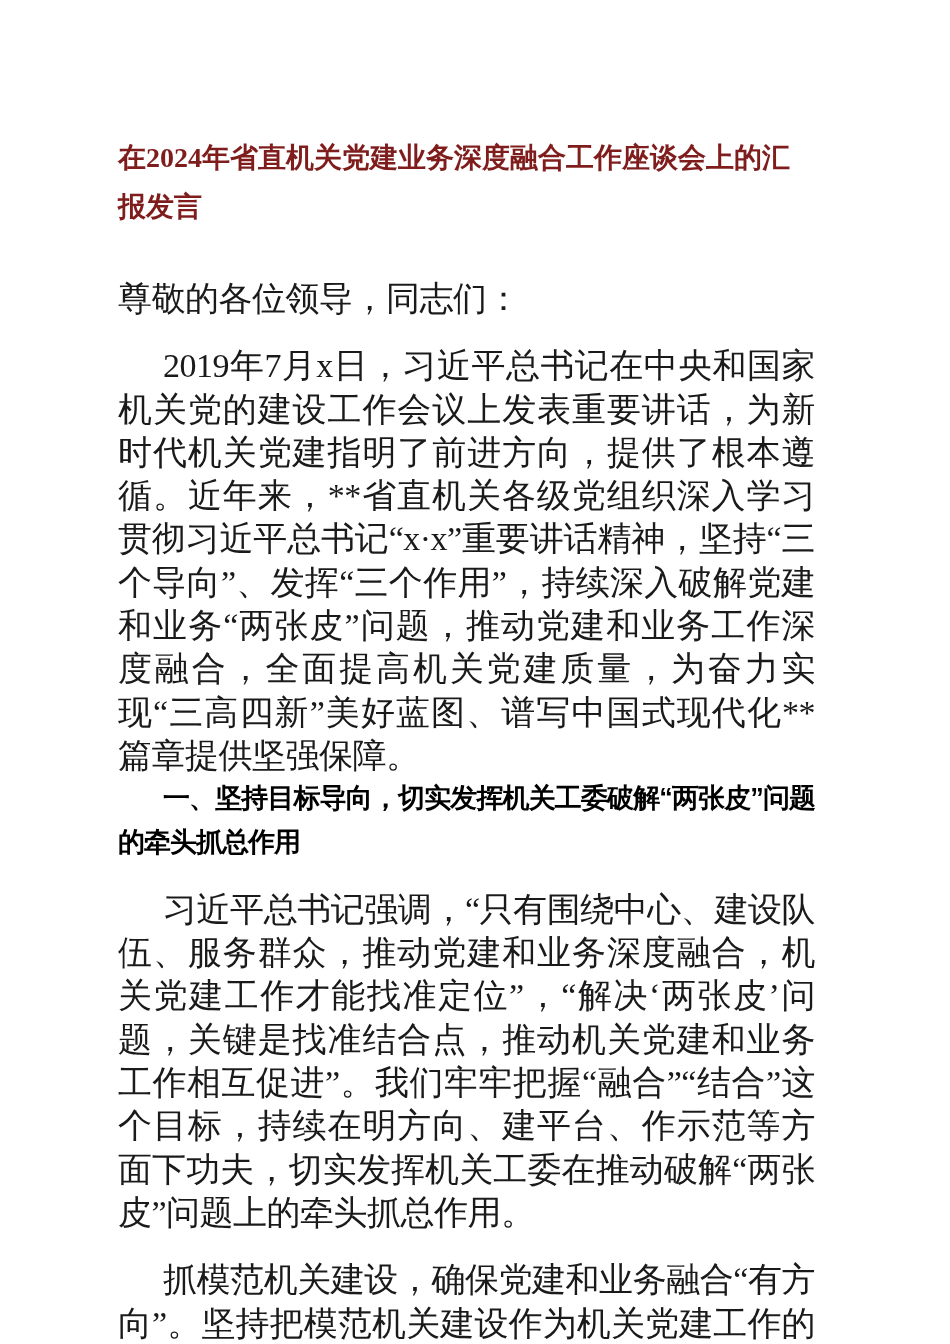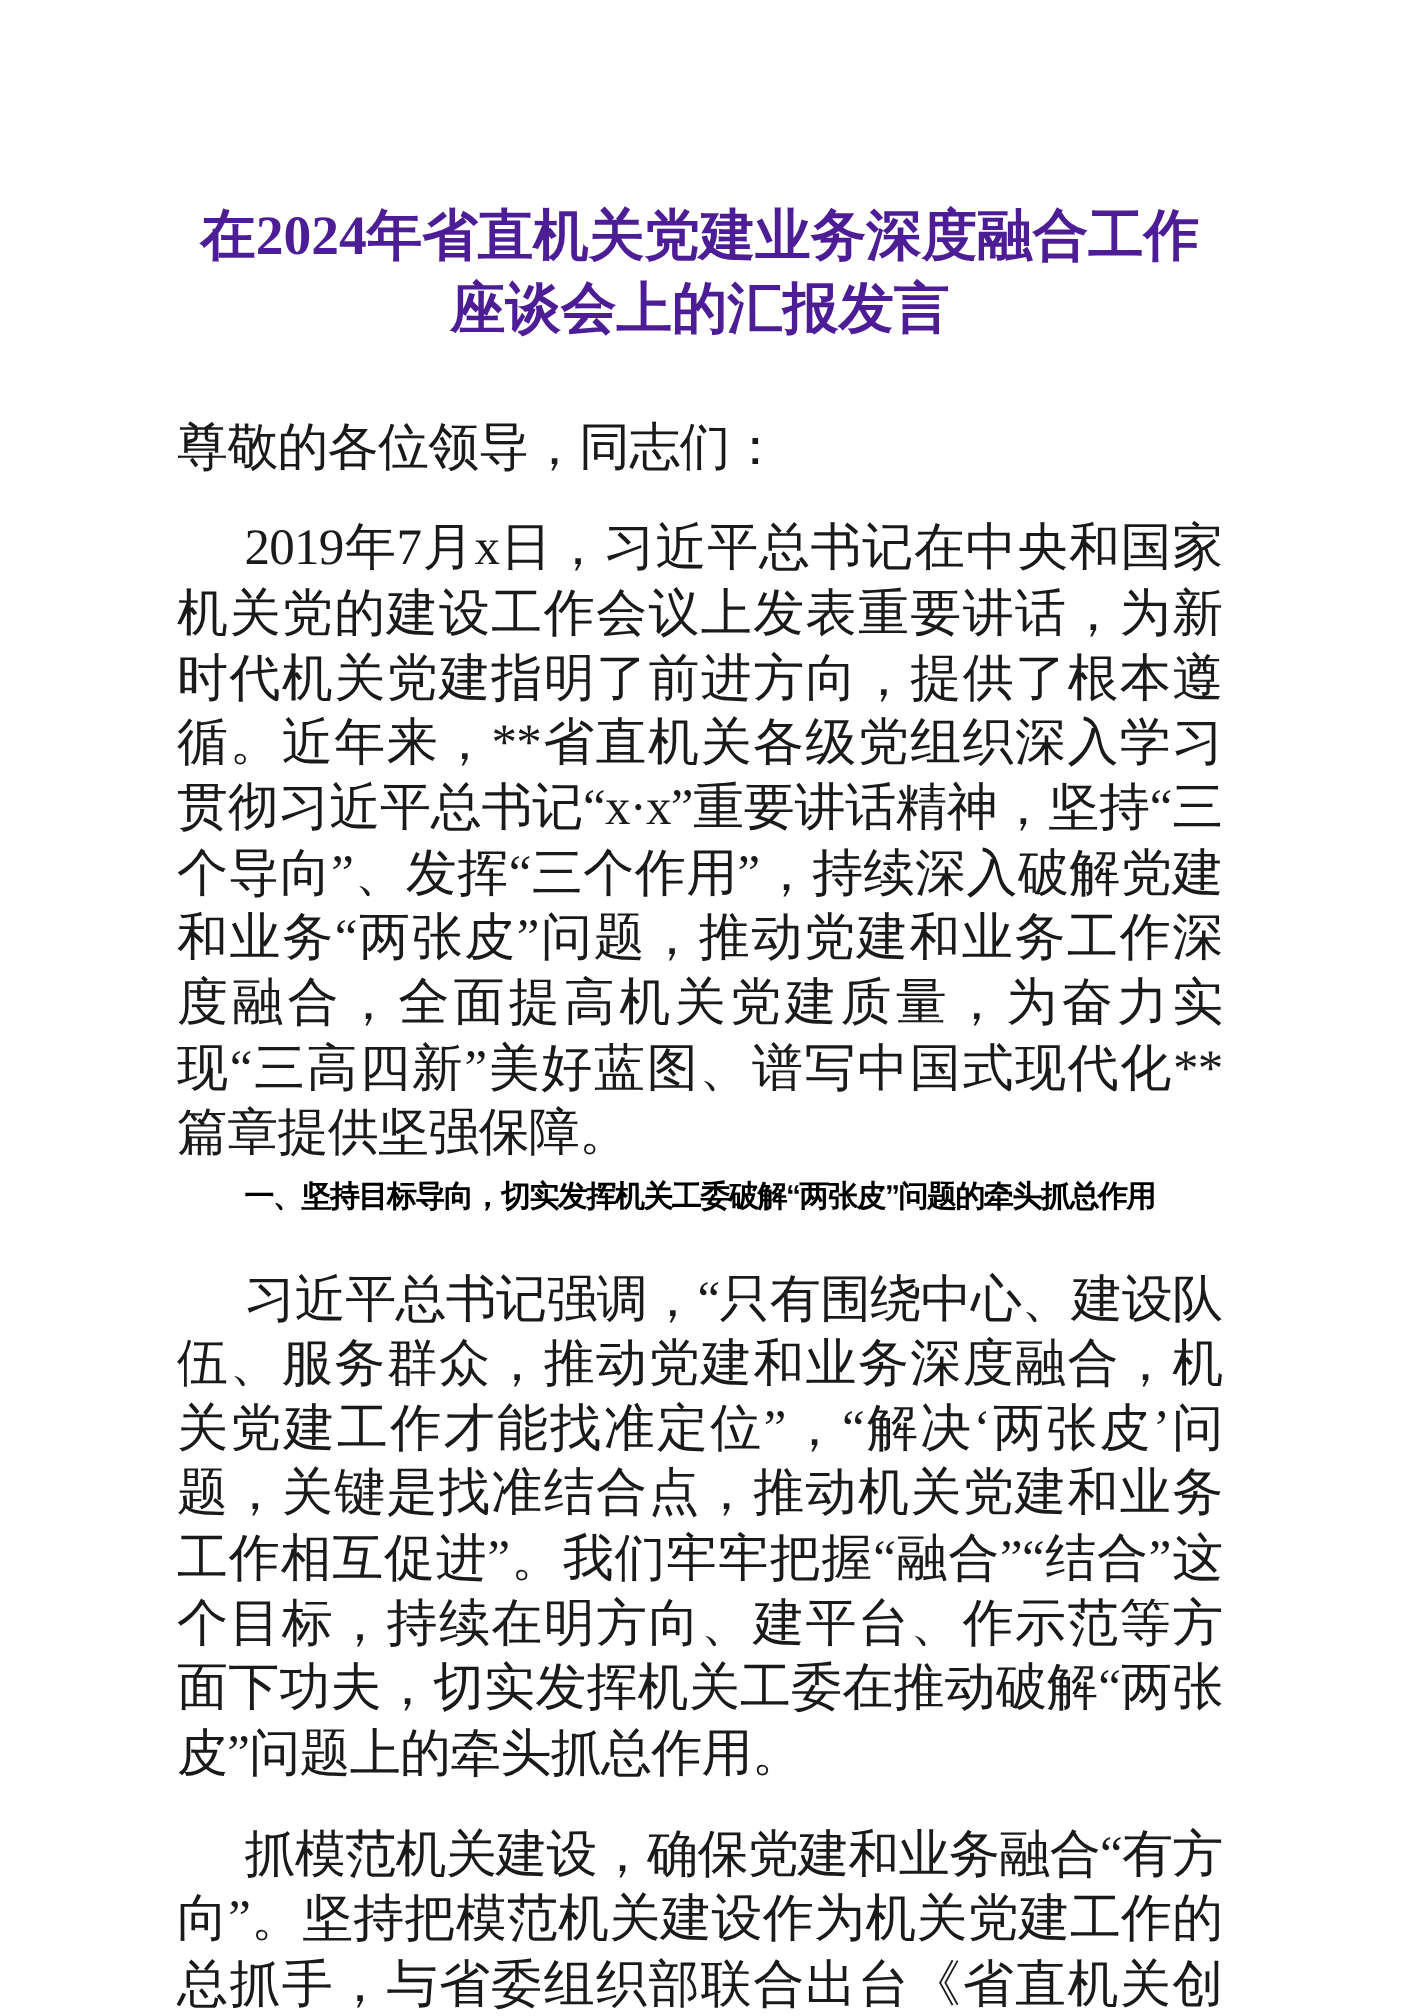--- a/index.html
+++ b/index.html
@@ -14,24 +14,23 @@
     background: #ffffff;
     box-sizing: border-box;
     padding: 133px 135px 0 118px;
     overflow: hidden;
     color: #000000;
   }
   .doc-title {
     margin: 0 0 46px 0;
     font-family: "Liberation Serif", serif;
     font-weight: 700;
-    font-size: 37px;
+    font-size: 28px;
     line-height: 49px;
-    text-align: center;
-    color: #4c1d95;
+    color: #7f1d1d;
   }
   .salutation,
   .body-para {
     margin: 0;
     font-family: "Liberation Serif", serif;
     font-weight: 400;
     font-size: 34px;
     letter-spacing: -0.5px;
     line-height: 43.3px;
     text-align: justify;
@@ -41,21 +40,21 @@
     text-indent: 0;
   }
   .body-para {
     text-indent: 45px;
     margin-top: 24px;
   }
   .section-heading {
     margin: 0;
     font-family: "Liberation Sans", sans-serif;
     font-weight: 700;
-    font-size: 20px;
+    font-size: 27px;
     letter-spacing: -1px;
     line-height: 43.3px;
     text-align: justify;
     text-indent: 45px;
     color: #000000;
   }
 </style>
 </head>
 <body>
 

